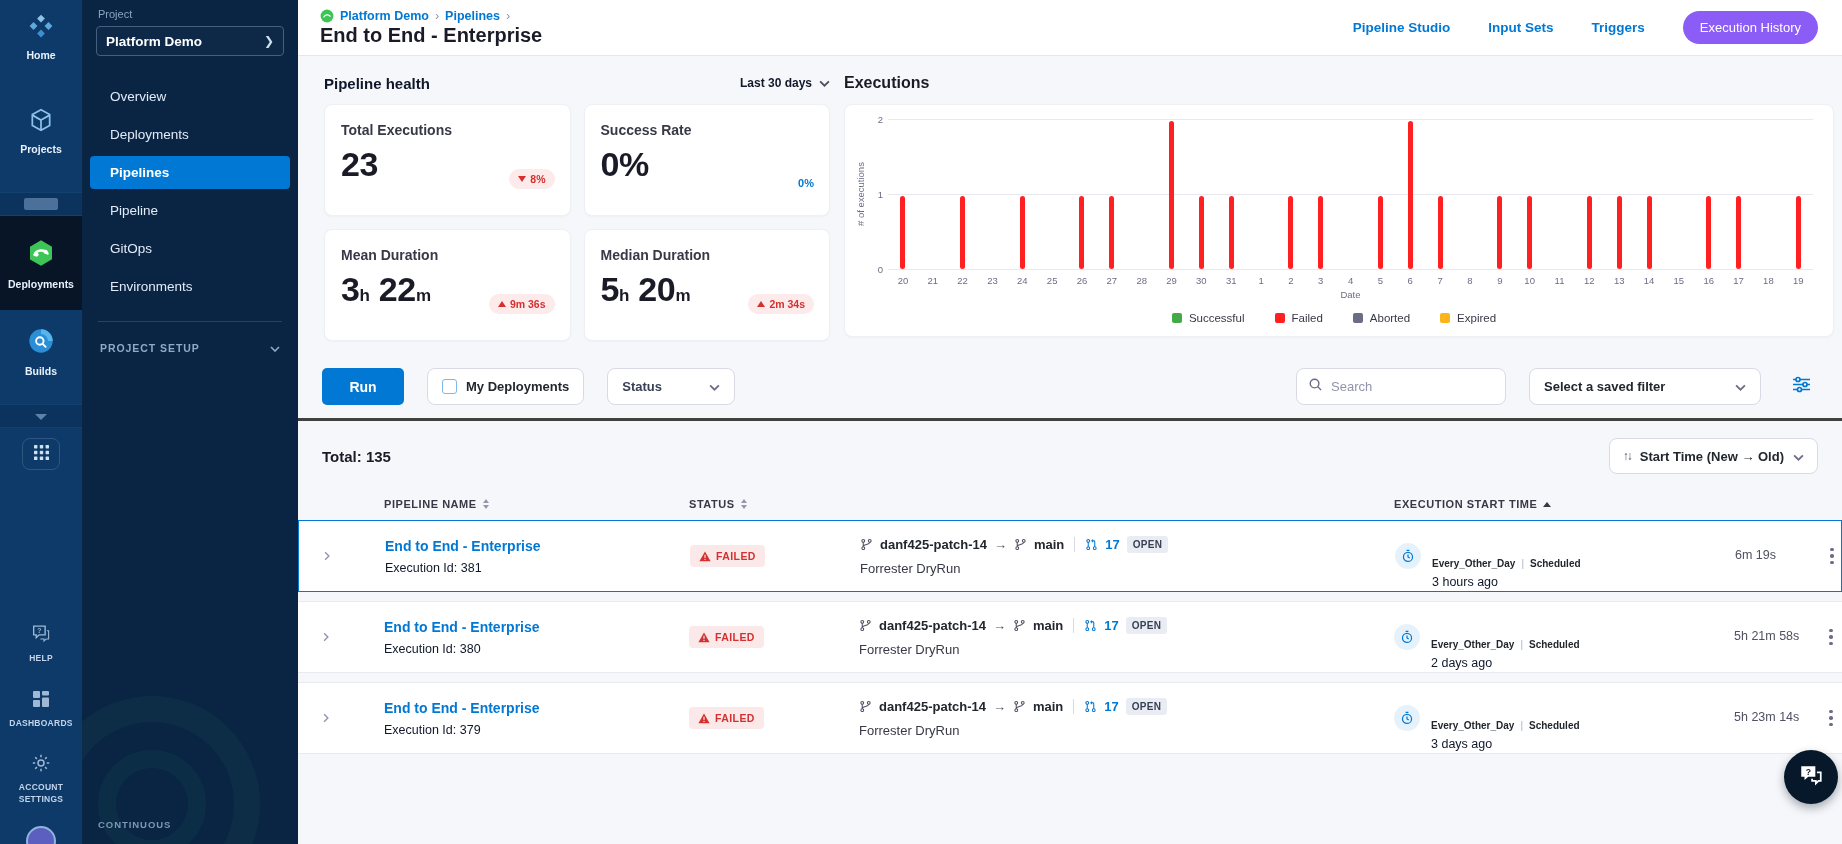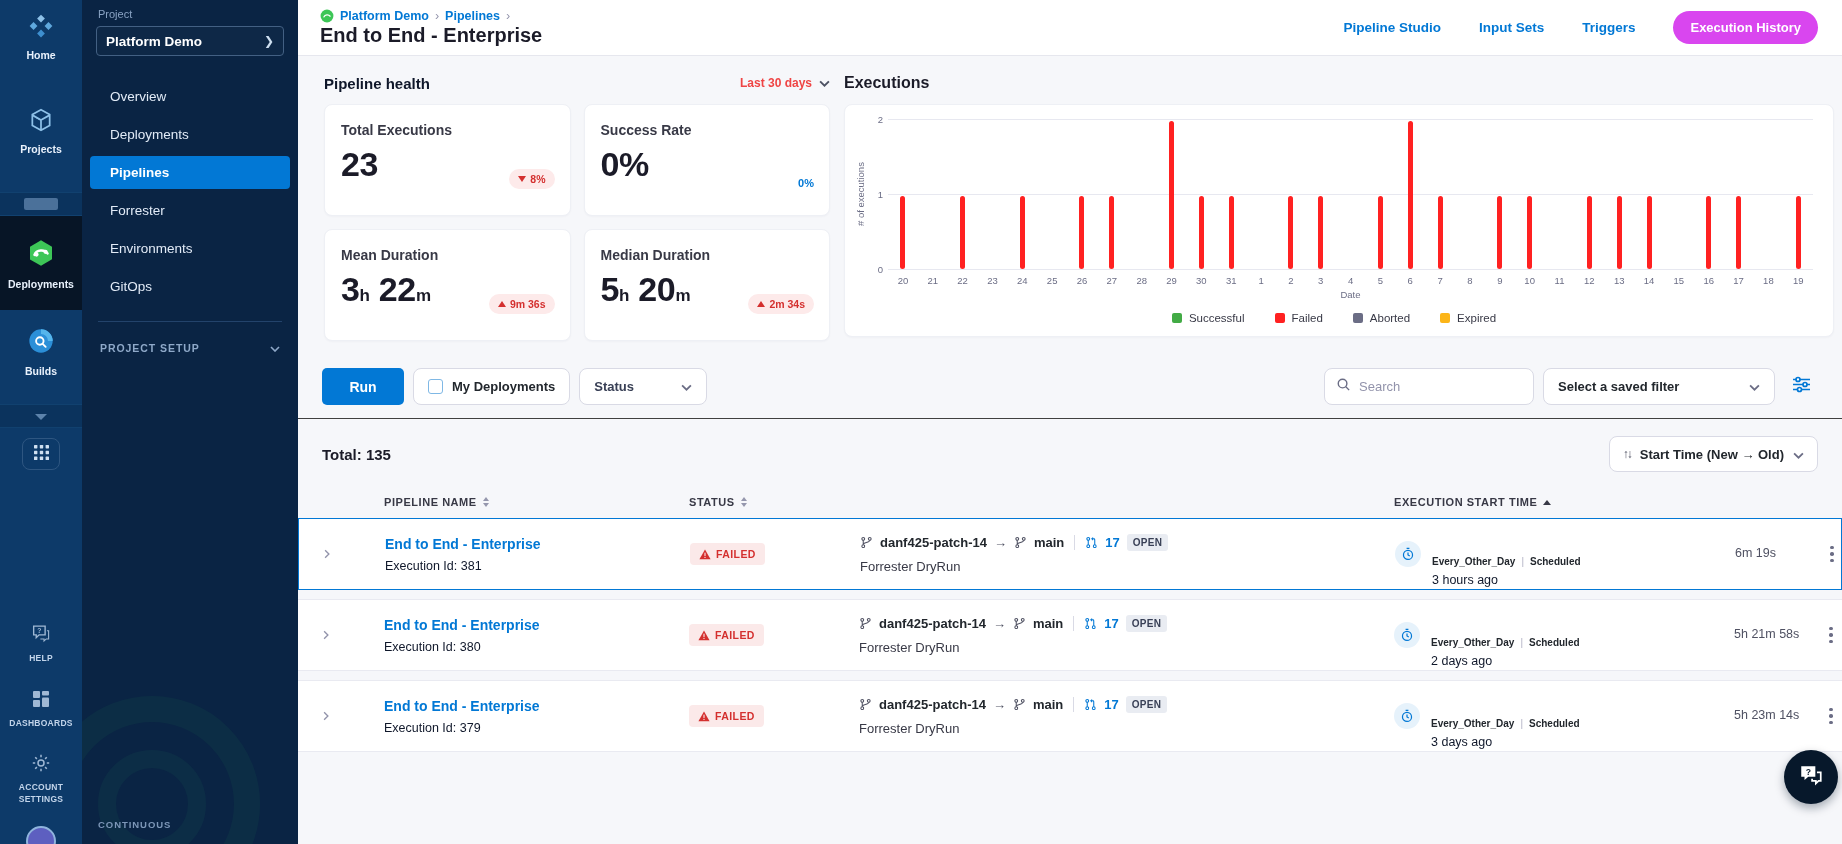--- a/index.html
+++ b/index.html
@@ -36,28 +36,28 @@
 
   
   .main { flex:1; display:flex; flex-direction:column; background:#f6f7fa; min-width:0; }
   .topbar { height:56px; background:#fff; border-bottom:1px solid #e6e7ee; display:flex; align-items:center; justify-content:space-between; padding:0 24px 0 22px; flex-shrink:0; }
   .breadcrumb { display:flex; align-items:center; gap:6px; font-size:12.5px; }
   .breadcrumb a { color:#0278d5; font-weight:600; text-decoration:none; cursor:pointer; }
   .breadcrumb .sep { color:#9293ab; }
   .page-title { font-size:20px; font-weight:800; color:#1b1b28; margin-top:1px; }
   .top-links { display:flex; align-items:center; gap:38px; }
   .top-links a { color:#0278d5; font-weight:700; font-size:13.5px; text-decoration:none; cursor:pointer; }
-  .dark-pill { background:#d946ef; color:#fff; border:none; border-radius:999px; padding:9px 17px; font-size:13px; font-weight:700; cursor:pointer; font-family:inherit; }
+  .dark-pill { background:#8b5cf6; color:#fff; border:none; border-radius:999px; padding:9px 17px; font-size:13px; font-weight:400; cursor:pointer; font-family:inherit; }
 
   
   .dash { display:flex; gap:14px; padding:12px 8px 0 26px; }
   .health { width:506px; flex-shrink:0; }
   .sec-head { height:30px; display:flex; align-items:center; justify-content:space-between; margin-bottom:6px; }
   .sec-head h2 { font-size:15px; font-weight:700; color:#0f172a; }
-  .range { display:flex; align-items:center; gap:7px; font-size:12px; color:#ef4444; font-weight:600; cursor:pointer; }
+  .range { display:flex; align-items:center; gap:7px; font-size:12px; color:#0f172a; font-weight:600; cursor:pointer; }
   .cards { display:grid; grid-template-columns:1fr 1fr; gap:13px; }
   .card { background:#fff; border:1px solid #eef0f5; border-radius:8px; height:112px; padding:17px 16px; position:relative; box-shadow:0 1px 2px rgba(40,41,61,.03); }
   .card-label { font-size:14px; font-weight:700; color:#383946; }
   .card-value { margin-top:7px; font-size:34px; font-weight:800; color:#1b1b28; letter-spacing:-.01em; }
   .card-value .unit { font-size:17px; font-weight:800; }
   .delta-pill { position:absolute; right:15px; bottom:26px; display:inline-flex; align-items:center; gap:4px; background:#fdeaea; color:#d4302f; font-size:10.5px; font-weight:800; padding:4px 9px; border-radius:10px; }
   .delta-plain { position:absolute; right:15px; bottom:26px; color:#0278d5; font-size:11px; font-weight:800; }
   .tri { width:0; height:0; border-left:4px solid transparent; border-right:4px solid transparent; }
   .tri.down { border-top:6px solid #d4302f; }
   .tri.up { border-bottom:6px solid #d4302f; }
@@ -76,21 +76,21 @@
   .slot { flex:1; display:flex; align-items:flex-end; justify-content:center; }
   .bar { width:5px; border-radius:3px; }
   .xlabels { display:flex; margin-top:6px; }
   .xlabels span { flex:1; text-align:center; font-size:9.5px; color:#6b6d85; }
   .xlab { text-align:center; font-size:9.5px; color:#6b6d85; margin-top:3px; }
   .legend { display:flex; justify-content:center; gap:30px; margin-top:12px; padding-bottom:2px; }
   .legend-item { display:flex; align-items:center; gap:7px; font-size:11.5px; color:#383946; }
   .swatch { width:10px; height:10px; border-radius:2px; }
 
   
-  .toolbar { margin-top:14px; padding:13px 24px; display:flex; align-items:center; gap:9px; border-bottom:1px solid #404040; }
+  .toolbar { margin-top:14px; padding:13px 24px; display:flex; align-items:center; gap:23px; border-bottom:3px solid #404040; }
   .run-btn { width:82px; height:37px; background:#0278d5; color:#fff; font-size:14px; font-weight:700; border:none; border-radius:5px; cursor:pointer; font-family:inherit; }
   .tpill { height:37px; background:#fff; border:1px solid #d9dae5; border-radius:8px; display:flex; align-items:center; gap:9px; padding:0 14px; font-size:13px; font-weight:700; color:#22272d; cursor:pointer; }
   .checkbox { width:15px; height:15px; border:1.5px solid #7fb8e5; border-radius:3px; background:#fff; }
   .status-select { width:128px; justify-content:space-between; font-weight:600; color:#394056; }
   .tspacer { flex:1; }
   .search-box { width:210px; height:37px; background:#fff; border:1px solid #d9dae5; border-radius:8px; display:flex; align-items:center; gap:8px; padding:0 11px; }
   .search-box input { border:none; outline:none; width:100%; font-size:13px; color:#22272d; font-family:inherit; background:transparent; }
   .search-box input::placeholder { color:#9293ab; }
   .filter-select { width:232px; justify-content:space-between; font-weight:700; }
   .filter-icon-btn { width:34px; height:34px; display:flex; align-items:center; justify-content:center; cursor:pointer; }
@@ -249,23 +249,23 @@
   <nav class="panel">
     <div class="p-label">Project</div>
     <div class="project-select">
       <span>Platform Demo</span>
       <span class="chev">❯</span>
     </div>
     <ul class="pnav" id="project-nav-list">
         <li>Overview</li>
         <li>Deployments</li>
         <li class="active">Pipelines</li>
-        <li>Forrester</li>
+        <li>Pipeline</li>
+        <li>GitOps</li>
         <li>Environments</li>
-        <li>GitOps</li>
       </ul>
     <div class="panel-divider"></div>
     <div class="setup">
       <span>PROJECT SETUP</span>
       <span><svg width="10" height="6" viewBox="0 0 10 6" fill="none" stroke="#8fa9c9" stroke-width="1.6">
             <path d="M1 1l4 4 4-4"></path>
           </svg></span>
     </div>
     <svg class="watermark" width="260" height="260" viewBox="0 0 260 260" fill="none">
         <circle cx="130" cy="150" r="95" stroke="#14504a" stroke-width="26" opacity=".45"></circle>

